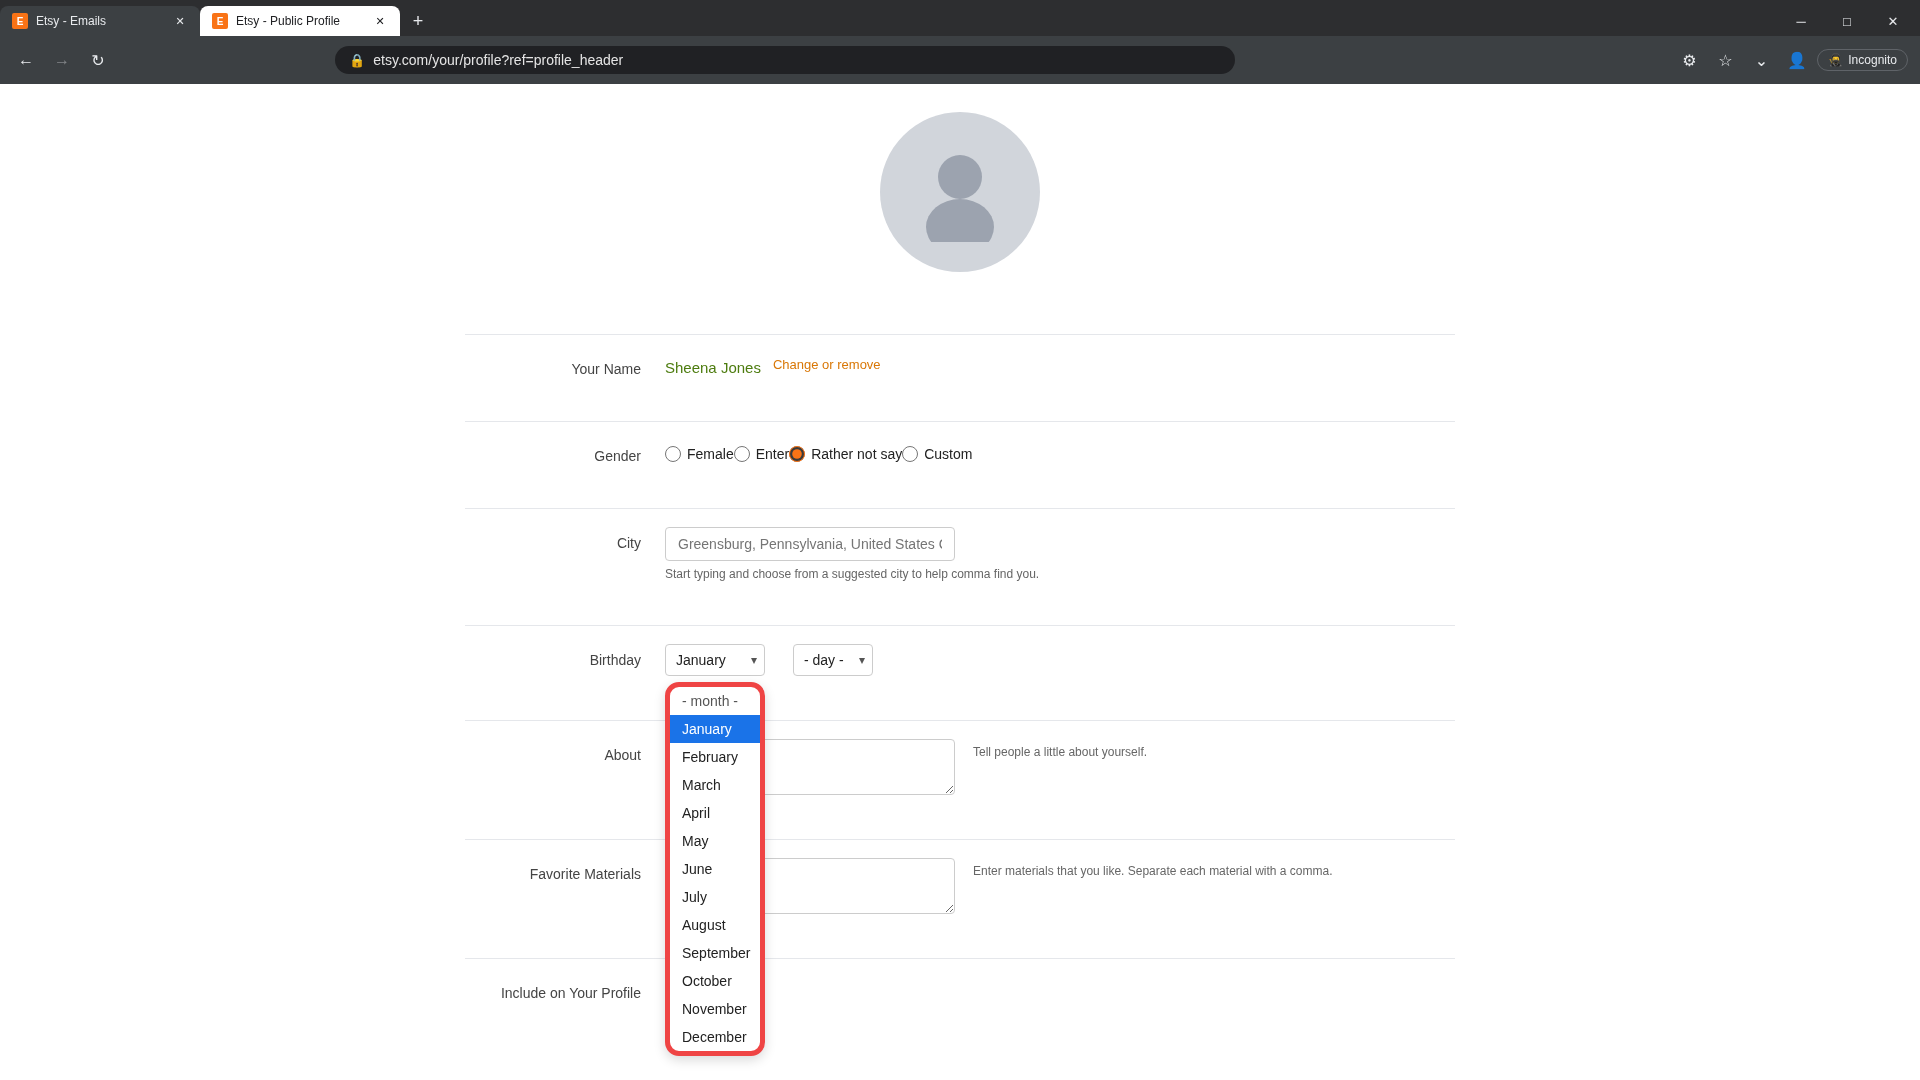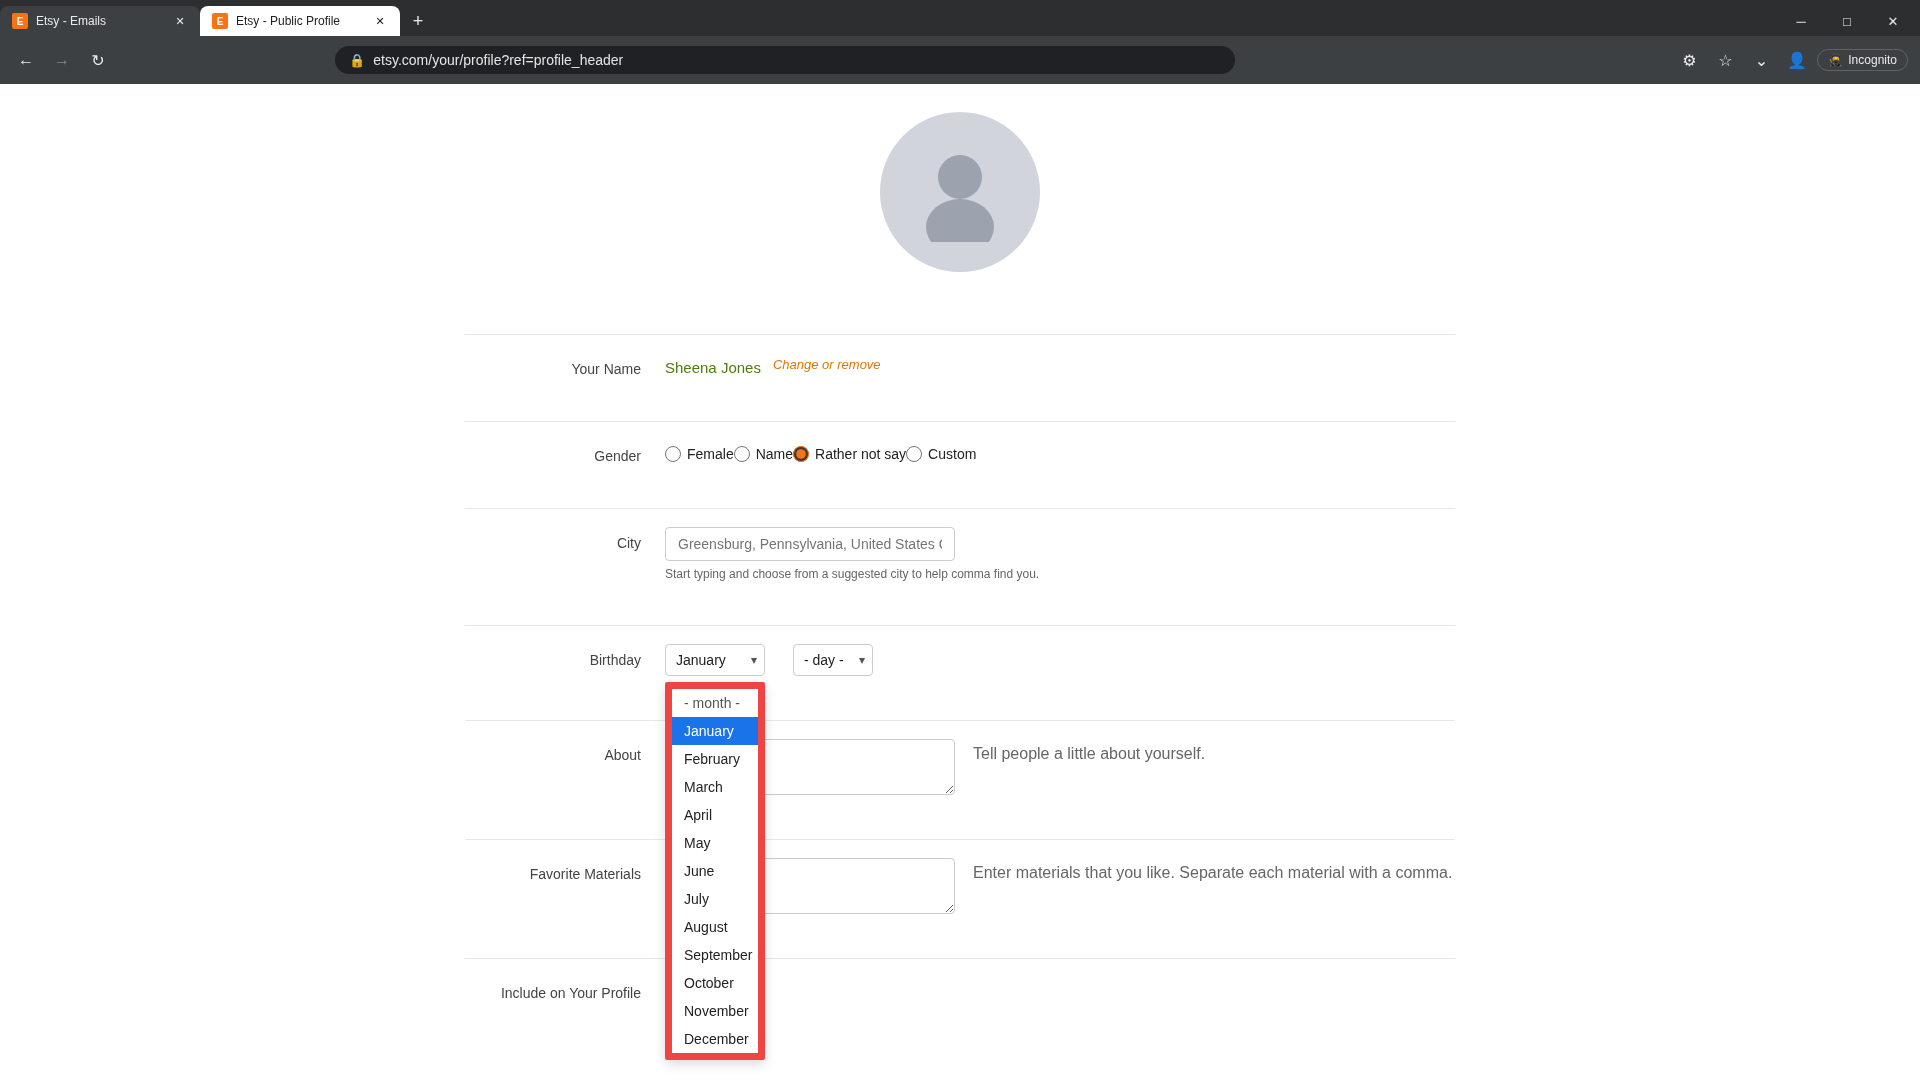--- a/index.html
+++ b/index.html
@@ -253,21 +253,20 @@
       color: #4d7c0f;
       padding-top: 6px;
     }
 
     .change-link {
       color: #d97706;
       text-decoration: none;
       font-size: 13px;
       margin-left: 12px;
       cursor: pointer;
-      font-style: italic;
     }
 
     .name-row {
       display: flex;
       align-items: center;
     }
 
     
     .gender-options {
       display: flex;
@@ -346,22 +345,22 @@
       font-size: 12px;
     }
 
     
     .month-dropdown {
       position: absolute;
       top: 38px;
       left: 0;
       width: 100px;
       background: #fff;
-      border: 7px solid #ef4444;
-      border-radius: 2px;
+      border: 5px solid #ef4444;
+      border-radius: 14px;
       box-shadow: 0 4px 12px rgba(0,0,0,0.15);
       z-index: 100;
       font-size: 14px;
     }
 
     .dropdown-item {
       padding: 6px 12px;
       cursor: pointer;
       color: #222;
     }
@@ -382,21 +381,21 @@
       padding: 8px 12px;
       font-size: 14px;
       width: 290px;
       height: 56px;
       resize: vertical;
       outline: none;
       font-family: inherit;
     }
 
     .field-hint {
-      font-size: 16px;
+      font-size: 12px;
       color: #666;
       margin-left: 18px;
       padding-top: 6px;
     }
 
     .about-row {
       display: flex;
       align-items: flex-start;
       gap: 0;
     }
@@ -501,21 +500,21 @@
     <div class="form-row">
       <div class="form-label">Gender</div>
       <div class="form-control">
         <div class="gender-options">
           <label class="radio-option">
             <input type="radio" name="gender" value="female" style="">
             <span>Female</span>
           </label>
           <label class="radio-option">
             <input type="radio" name="gender" value="male" style="">
-            <span>Name</span>
+            <span>Enter</span>
           </label>
           <label class="radio-option">
             <input type="radio" name="gender" value="rather_not_say" checked="" style="">
             <span>Rather not say</span>
           </label>
           <label class="radio-option">
             <input type="radio" name="gender" value="custom" style="">
             <span>Custom</span>
           </label>
         </div>

